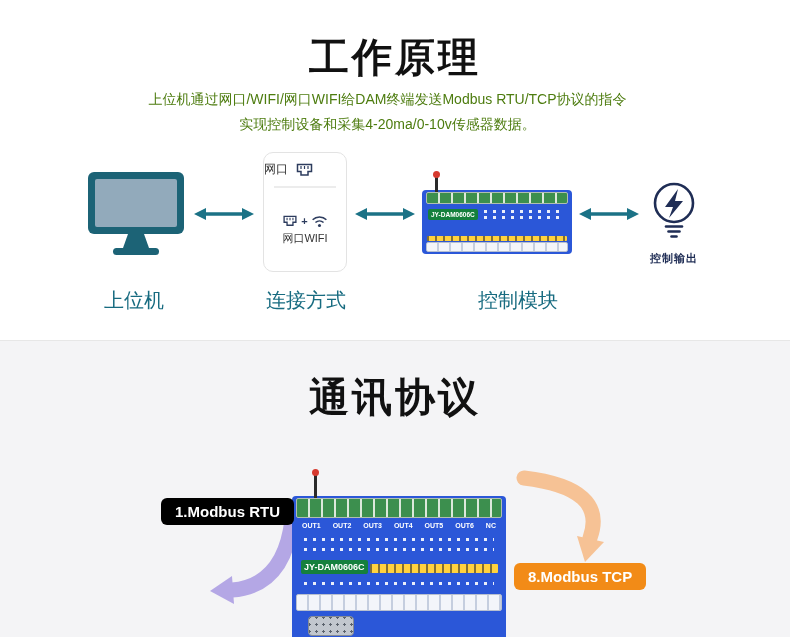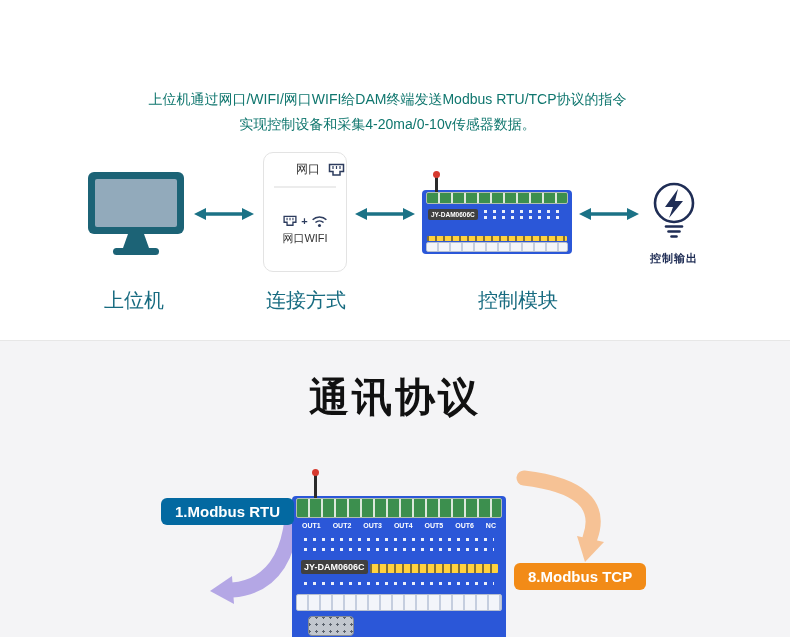--- a/index.html
+++ b/index.html
@@ -12,21 +12,21 @@
 
   
   .big-title {
     position:absolute; left:0; width:790px; text-align:center;
     font-size:40px; font-weight:700; color:#111; letter-spacing:3px;
   }
   #title1 { top:30px; }
   #title2 { top:364px;margin-top:6px; }
   .desc {
     position:absolute; top:87px; left:0; width:775px; text-align:center;
-    font-size:14px; color:#0f766e; line-height:25px;
+    font-size:14px; color:#4d7c0f; line-height:25px;
   }
   .subtitle2 {
     position:absolute; top:425px; left:0; width:790px; text-align:center;
     font-size:15px; color:#17707f;
   }
 
   
   .sec2-bg {
     position:absolute; top:340px; left:0; width:790px; height:297px;
     background:#f4f4f6; border-top:1px solid #e7e7e7;
@@ -44,21 +44,21 @@
     position:absolute; top:251px; left:634px; width:80px; text-align:center;
     font-size:11px; font-weight:700; color:#1f2d55; letter-spacing:1px;
   }
 
   
   .connbox {
     position:absolute; left:263px; top:152px; width:84px; height:120px;
     background:#fff; border:1px solid #e3e3e3; border-radius:10px;
     display:flex; flex-direction:column; align-items:center;
   }
-  .connrow { height:33px; display:flex; align-items:center; justify-content:flex-end; gap:7px; width:100%; }
+  .connrow { height:33px; display:flex; align-items:center; justify-content:flex-start; gap:7px; width:100%; }
   .connrow .txt { font-size:12px; color:#333; }
   .conn-div { width:62px; border-top:1px solid #ececec; }
   .combo-col { flex:1; display:flex; flex-direction:column; align-items:center; justify-content:center; gap:3px; }
   .combo-icons { display:flex; align-items:center; gap:3px; }
   .combo-icons .plus { font-size:11px; font-weight:700; color:#2d3c5e; }
   .combo-label { font-size:11px; color:#333; }
 
   
   .dev { position:absolute; }
   .ant { position:absolute; width:3px; background:#2a2a2a; z-index:3; }
@@ -66,21 +66,21 @@
     content:""; position:absolute; top:-5px; left:-2px; width:7px; height:7px;
     border-radius:50%; background:#d63a2f;
   }
   .dev-body { position:absolute; left:0; right:0; bottom:0; background:#2b57d8; border-radius:4px; }
   .term-green {
     position:absolute; left:4px; right:4px; height:100%;
     background:repeating-linear-gradient(90deg,#3c8f4e 0 11px,#dce8dc 11px 13px);
     border:1px solid #b0bfb0; border-radius:2px;
   }
   .model-label {
-    position:absolute; background:#404040; color:#fff; font-weight:700;
+    position:absolute; background:#15803d; color:#fff; font-weight:700;
     padding:2px 3px; border-radius:2px; white-space:nowrap;
   }
   .yellow-stripe {
     position:absolute; background:#ffd23f; border-radius:1px;
     background-image:repeating-linear-gradient(90deg, rgba(45,45,45,.6) 0 2px, transparent 2px 8px);
   }
   .dot-row {
     position:absolute; height:3px;
     background:repeating-linear-gradient(90deg, rgba(255,255,255,.9) 0 3px, transparent 3px 9px);
   }
@@ -117,30 +117,31 @@
     background-image:radial-gradient(circle, #5a616b 1px, transparent 1.4px);
     background-size:7px 7px; background-position:4px 4px;
   }
   #dev-big .strip-light { top:98px; height:17px; }
 
   
   .badge {
     position:absolute; color:#fff; font-size:15px; font-weight:700;
     padding:5px 14px; border-radius:6px; white-space:nowrap; z-index:5;
   }
-  #badge-rtu { left:161px; top:498px; background:#0369a1; }
+  #badge-rtu { left:161px; top:498px; background:#000000; }
   #badge-tcp { left:514px; top:563px; background:#f28b17; }
 
   svg { display:block; }
 </style>
 </head>
 <body>
 
 <div class="page">
 
+  <h1 class="big-title" id="title1">工作原理</h1>
 
   <p class="desc">
     <span>上位机通过网口/WIFI/网口WIFI给DAM终端发送Modbus RTU/TCP协议的指令</span><br>
     <span>实现控制设备和采集4-20ma/0-10v传感器数据。</span>
   </p>
 
   <svg class="abs" style="left:86px;top:170px" width="100" height="88" viewBox="0 0 100 88">
     <rect x="2" y="2" width="96" height="62" rx="6" fill="#1c6376"></rect>
     <rect x="9" y="9" width="82" height="48" rx="2" fill="#92aabb"></rect>
     <polygon points="42,64 58,64 63,78 37,78" fill="#1c6376"></polygon>

